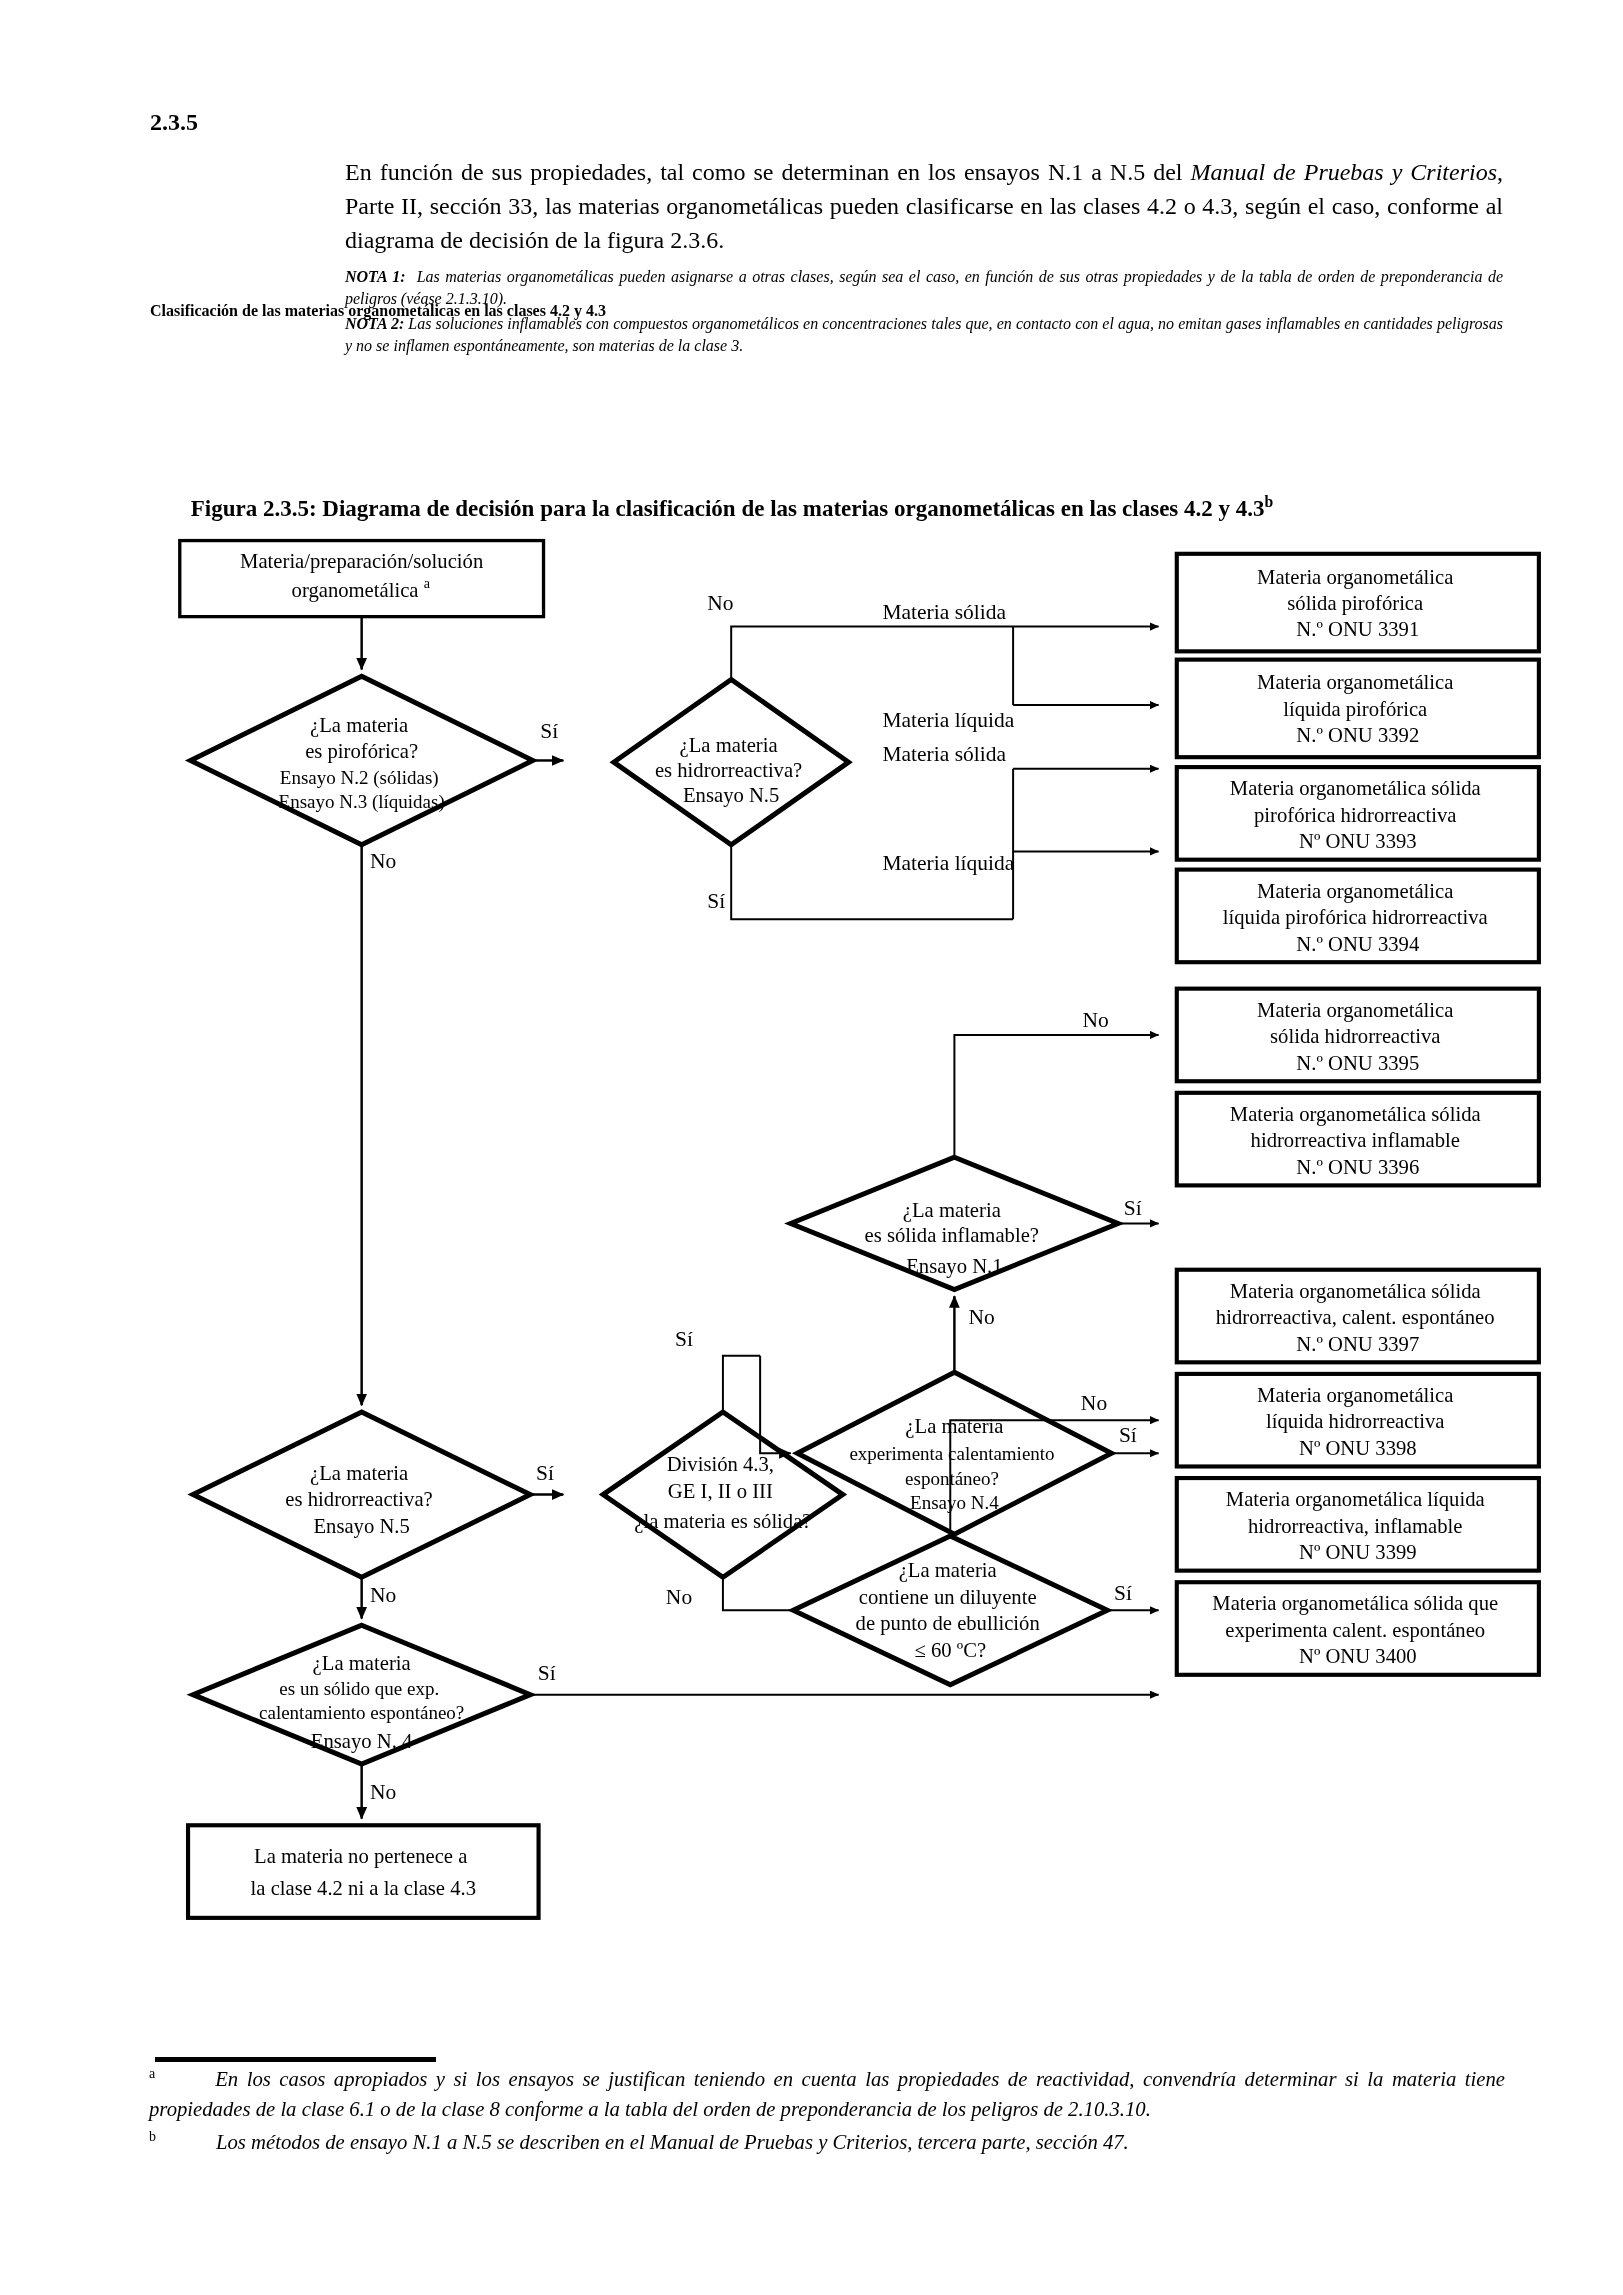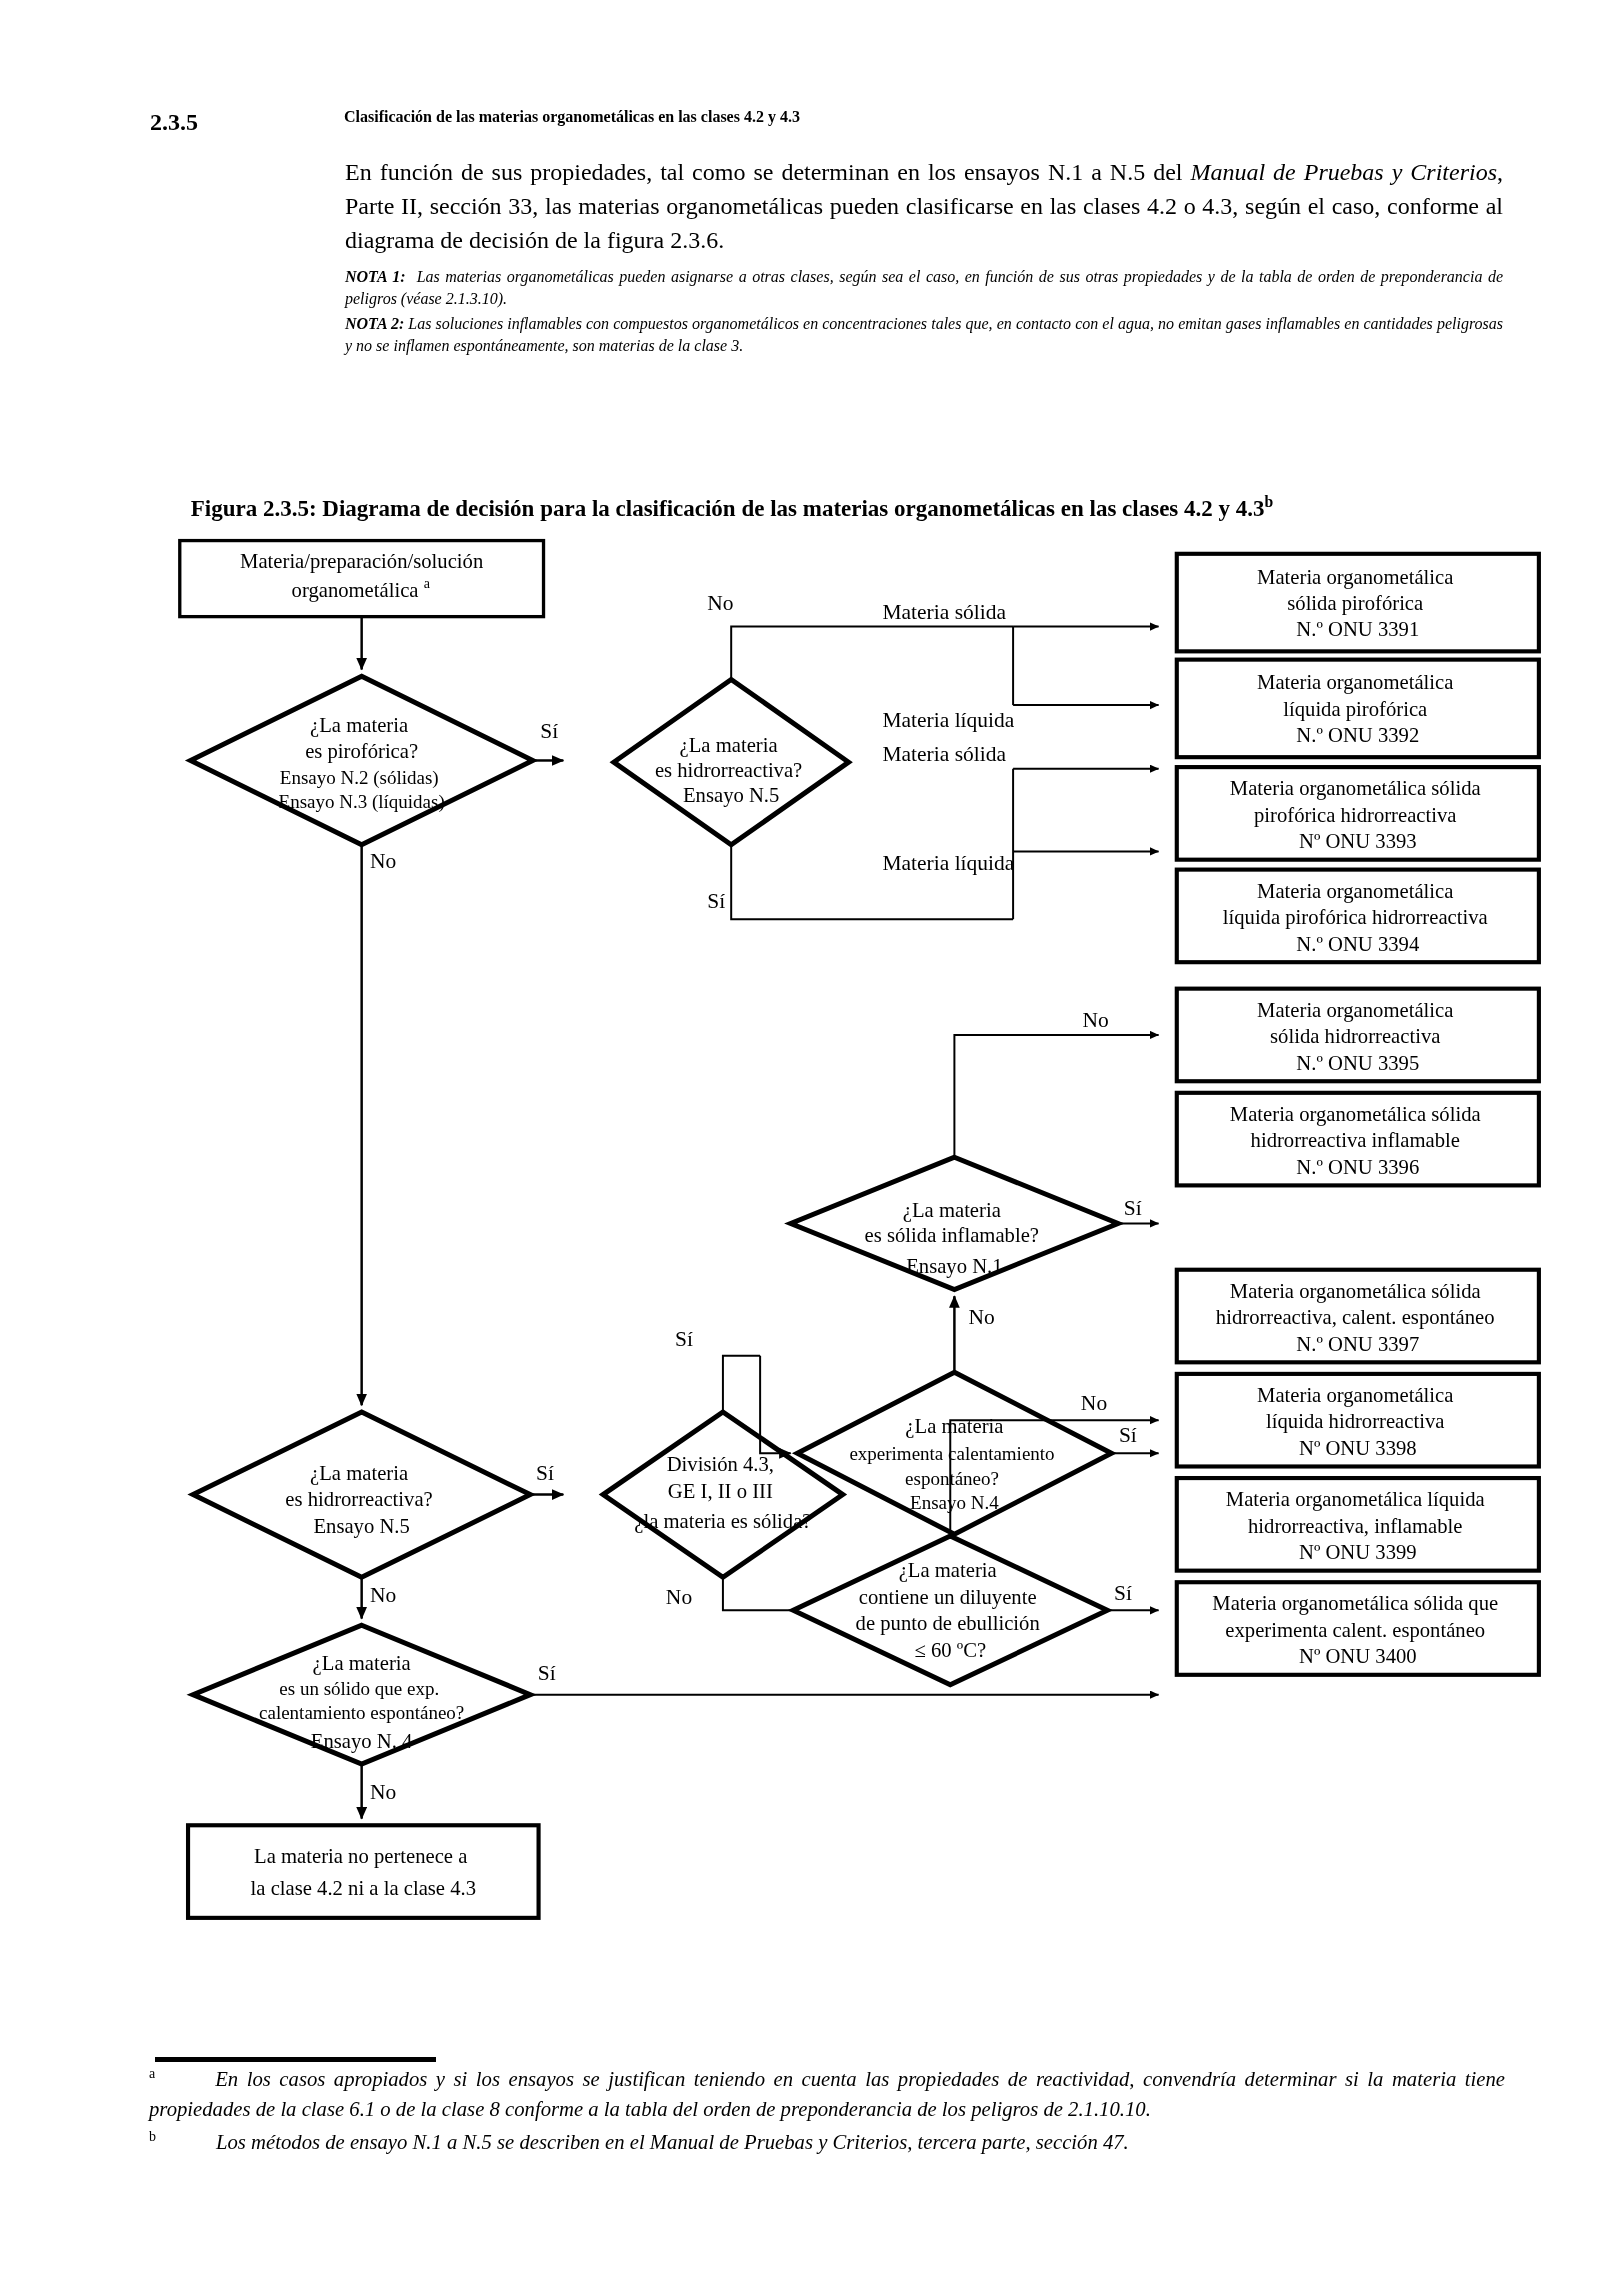--- a/index.html
+++ b/index.html
@@ -17,20 +17,21 @@
     overflow:hidden;
     background:#fff;
   }
 
   
   .sec-head{
     position:absolute;
     left:150px; top:107px;
     width:1356px;
     display:flex;
+    flex-direction:column;
   }
   .sec-num{
     font-weight:bold;
     font-size:24px;
     width:194px;
     flex:0 0 194px;
     line-height:1.25;
   }
   .sec-title{
     font-weight:bold;
@@ -357,18 +358,18 @@
       <tspan x="420" y="1614">La materia no pertenece a</tspan>
       <tspan x="420" y="1652">la clase 4.2  ni a la clase 4.3</tspan>
     </text>
 
     </g>
   </svg>
   </div>
 
   <div class="fn-rule"></div>
   <div class="fn-wrap">
-    <p class="fn"><sup>a</sup><span class="gap"></span><span>En los casos apropiados y si los ensayos se justifican teniendo en cuenta las propiedades de reactividad, convendría determinar si la materia tiene propiedades de la clase 6.1 o de la clase 8 conforme a la tabla del orden de preponderancia de los peligros de 2.1.10.10.</span></p>
+    <p class="fn"><sup>a</sup><span class="gap"></span><span>En los casos apropiados y si los ensayos se justifican teniendo en cuenta las propiedades de reactividad, convendría determinar si la materia tiene propiedades de la clase 6.1 o de la clase 8 conforme a la tabla del orden de preponderancia de los peligros de 2.10.3.10.</span></p>
     <p class="fn"><sup>b</sup><span class="gap"></span><span>Los métodos de ensayo N.1 a N.5 se describen en el Manual de Pruebas y Criterios, tercera parte, sección 47.</span></p>
   </div>
 
 </div>
 
 
 </body></html>

